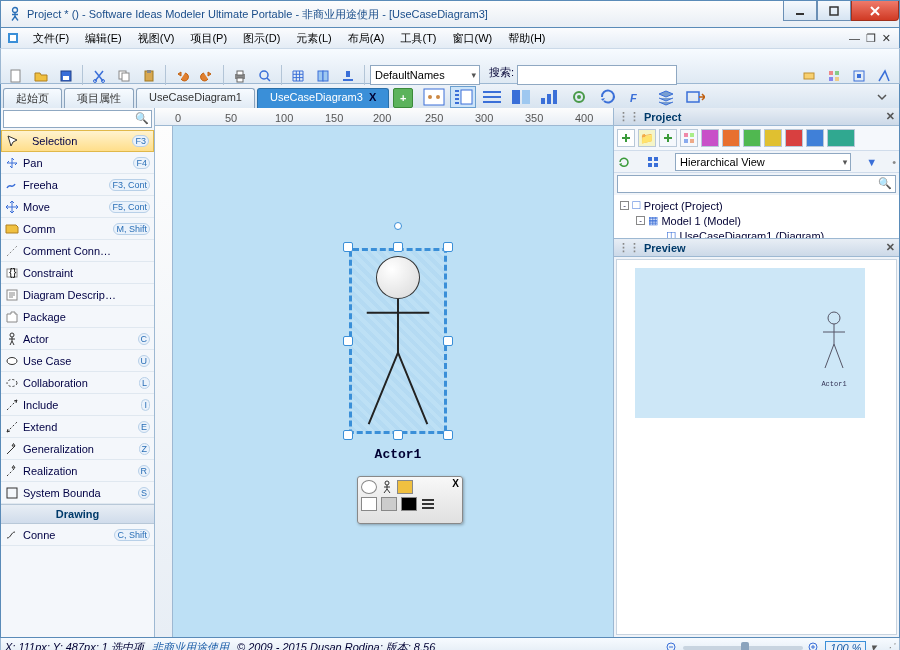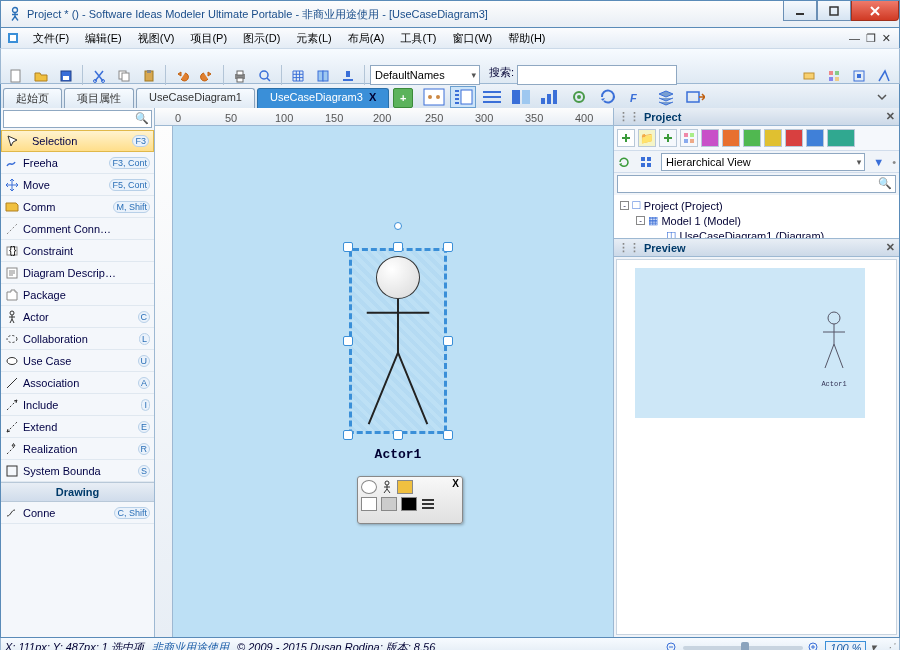--- a/index.html
+++ b/index.html
@@ -71,21 +71,21 @@
 .popup-row .pic { width:16px; height:14px; border:1px solid #888; background:#fff; }
 .sw { width:16px; height:14px; border:1px solid #888; }
 
 
 .rightcol { width:286px; border-left:1px solid #9db8d2; display:flex; flex-direction:column; background:#f0f4f9; }
 .panel-hdr { height:18px; background:linear-gradient(#e8eef5,#ccd9e8); border-bottom:1px solid #9db8d2; display:flex; align-items:center; padding:0 4px; font-family:"Courier New",monospace; font-weight:bold; color:#003a6a; }
 .panel-hdr .grip { color:#888; margin-right:4px; }
 .panel-hdr .px { margin-left:auto; color:#555; }
 .proj-toolbar { padding:3px; display:flex; flex-wrap:wrap; gap:3px; background:#f5f8fc; border-bottom:1px solid #d0dceb; }
 .proj-toolbar .pt { width:18px; height:18px; border:1px solid #b8c8d8; display:flex; align-items:center; justify-content:center; }
-.proj-view { height:22px; display:flex; align-items:center; gap:8px; padding:0 3px; border-bottom:1px solid #d0dceb; }
+.proj-view { height:22px; display:flex; align-items:center; gap:15px; padding:0 3px; border-bottom:1px solid #d0dceb; }
 .proj-view .combo2 { flex:1; height:18px; border:1px solid #8fa8c2; background:#fff; display:flex; align-items:center; padding:0 14px 0 4px; position:relative; }
 .proj-view .combo2::after { content:"▾"; position:absolute; right:3px; font-size:9px; color:#555; }
 .proj-search { height:18px; border:1px solid #8fa8c2; background:#fff; margin:2px 3px; position:relative; }
 .tree { padding:3px 6px; font-family:"Courier New",monospace; color:#003; background:#fff; flex:0 0 44px; overflow:hidden; border-bottom:1px solid #9db8d2; }
 .tree-row { display:flex; align-items:center; gap:3px; height:15px; white-space:nowrap; }
 .tree-exp { width:9px; height:9px; border:1px solid #888; display:flex; align-items:center; justify-content:center; font-size:8px; line-height:1; }
 .preview { flex:1; display:flex; flex-direction:column; }
 .preview-canvas { flex:1; background:#fff; margin:2px; border:1px solid #c8d4e0; position:relative; }
 .preview-bg { position:absolute; left:18px; top:8px; width:230px; height:150px; background:#cde7f7; }
 .preview-actor { position:absolute; left:200px; top:50px; width:34px; }
@@ -357,20 +357,29 @@
             <svg width="14" height="14">
               <path d="M2 2l3 10 2-4 4-2z" fill="#fff" stroke="#333"></path>
             </svg>
           </span>
           <span class="tool-label">Selection</span>
           <span class="tool-short">F3</span>
         </div>
         <div class="tool-item">
           <span class="tool-icon">
             <svg width="14" height="14">
+              <path d="M7 2l2 2M2 7l2-2M12 7l-2 2M7 12l-2-2M7 2v10M2 7h10" stroke="#3a6fd8" fill="none"></path>
+            </svg>
+          </span>
+          <span class="tool-label">Pan</span>
+          <span class="tool-short">F4</span>
+        </div>
+        <div class="tool-item">
+          <span class="tool-icon">
+            <svg width="14" height="14">
               <path d="M2 10c3-6 5 2 8-4" stroke="#3a6fd8" fill="none" stroke-width="1.5"></path>
             </svg>
           </span>
           <span class="tool-label">Freeha</span>
           <span class="tool-short">F3, Cont</span>
         </div>
         <div class="tool-item">
           <span class="tool-icon">
             <svg width="14" height="14">
               <path d="M7 1v12M1 7h12M7 1l-2 2M7 1l2 2M7 13l-2-2M7 13l2-2M1 7l2-2M1 7l2 2M13 7l-2-2M13 7l-2 2" stroke="#3a6fd8" fill="none"></path>
@@ -430,63 +439,64 @@
               <circle cx="7" cy="3" r="2" fill="none" stroke="#333"></circle>
               <path d="M7 5v4M4 7h6M7 9l-2 4M7 9l2 4" stroke="#333"></path>
             </svg>
           </span>
           <span class="tool-label">Actor</span>
           <span class="tool-short">C</span>
         </div>
         <div class="tool-item">
           <span class="tool-icon">
             <svg width="14" height="14">
+              <ellipse cx="7" cy="7" rx="5" ry="3.5" fill="#fff" stroke="#333"></ellipse>
+            </svg>
+          </span>
+          <span class="tool-label">Use Case</span>
+          <span class="tool-short">U</span>
+        </div>
+        <div class="tool-item">
+          <span class="tool-icon">
+            <svg width="14" height="14">
               <ellipse cx="7" cy="7" rx="5" ry="3.5" fill="none" stroke="#333" stroke-dasharray="2"></ellipse>
             </svg>
           </span>
           <span class="tool-label">Collaboration</span>
           <span class="tool-short">L</span>
         </div>
         <div class="tool-item">
           <span class="tool-icon">
             <svg width="14" height="14">
-              <ellipse cx="7" cy="7" rx="5" ry="3.5" fill="#fff" stroke="#333"></ellipse>
-            </svg>
-          </span>
-          <span class="tool-label">Use Case</span>
-          <span class="tool-short">U</span>
-        </div>
-        <div class="tool-item">
-          <span class="tool-icon">
-            <svg width="14" height="14">
-              <path d="M2 12L12 2" stroke="#333"></path>
-            </svg>
-          </span>
-          <span class="tool-label">Association</span>
-          <span class="tool-short">A</span>
-        </div>
-        <div class="tool-item">
-          <span class="tool-icon">
-            <svg width="14" height="14">
               <path d="M2 12L12 2" stroke="#333" stroke-dasharray="2"></path>
               <path d="M12 2l-3 1M12 2l-1 3" stroke="#333"></path>
             </svg>
           </span>
           <span class="tool-label">Include</span>
           <span class="tool-short">I</span>
         </div>
         <div class="tool-item">
           <span class="tool-icon">
             <svg width="14" height="14">
               <path d="M2 12L12 2" stroke="#333" stroke-dasharray="2"></path>
               <path d="M2 12l3-1M2 12l1-3" stroke="#333"></path>
             </svg>
           </span>
           <span class="tool-label">Extend</span>
           <span class="tool-short">E</span>
+        </div>
+        <div class="tool-item">
+          <span class="tool-icon">
+            <svg width="14" height="14">
+              <path d="M2 12L10 4" stroke="#333"></path>
+              <path d="M10 4l-3 0 1.5-2.5z" fill="#fff" stroke="#333"></path>
+            </svg>
+          </span>
+          <span class="tool-label">Generalization</span>
+          <span class="tool-short">Z</span>
         </div>
         <div class="tool-item">
           <span class="tool-icon">
             <svg width="14" height="14">
               <path d="M2 12L10 4" stroke="#333" stroke-dasharray="2"></path>
               <path d="M10 4l-3 0 1.5-2.5z" fill="#fff" stroke="#333"></path>
             </svg>
           </span>
           <span class="tool-label">Realization</span>
           <span class="tool-short">R</span>

